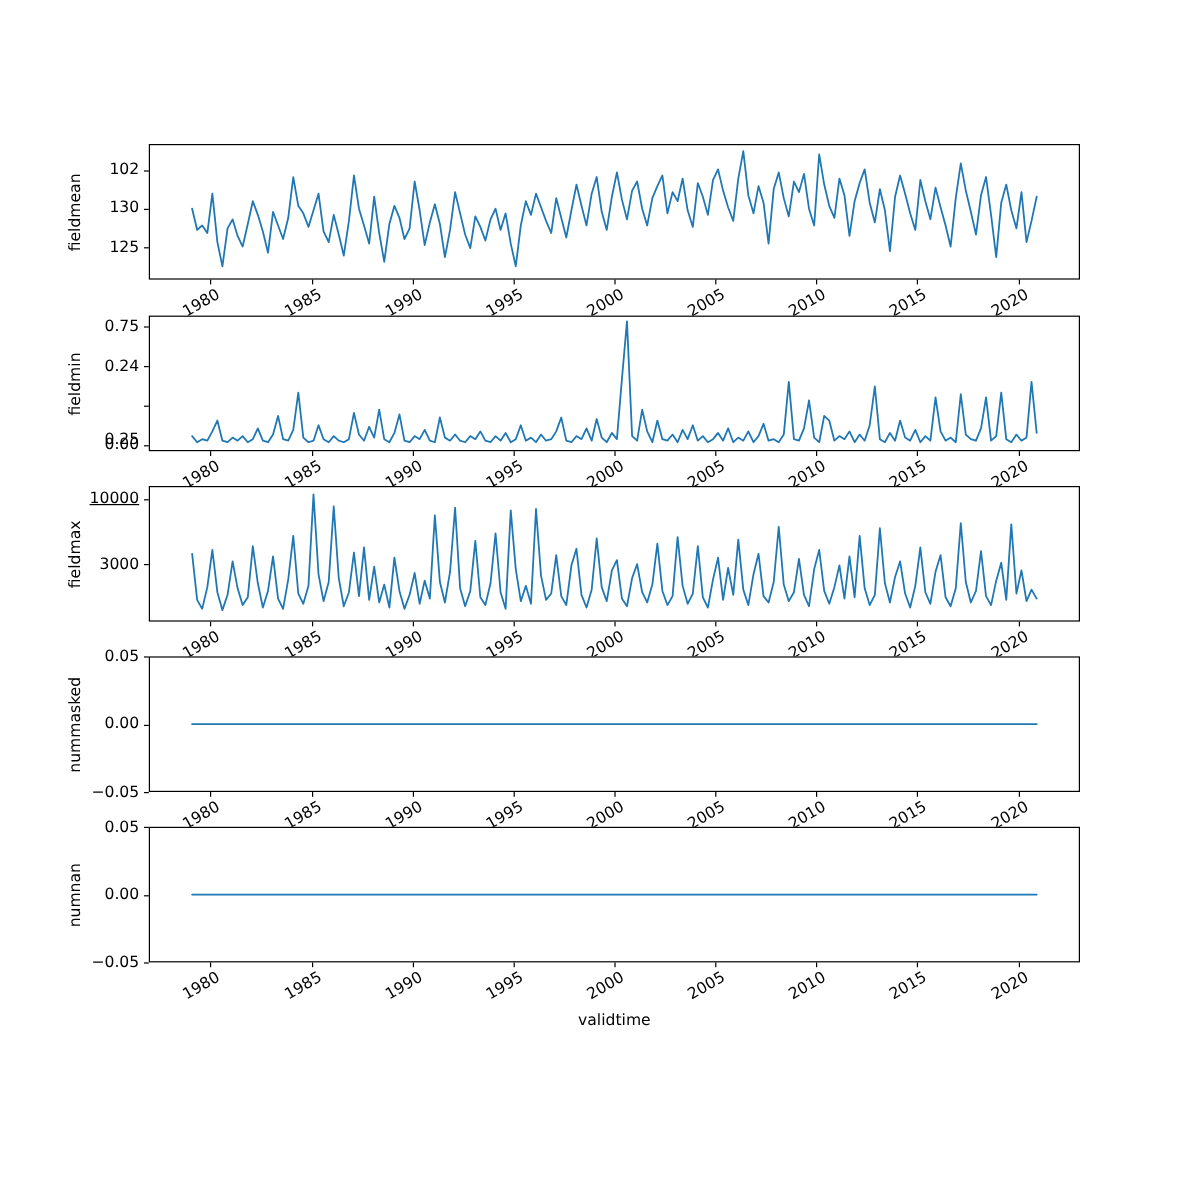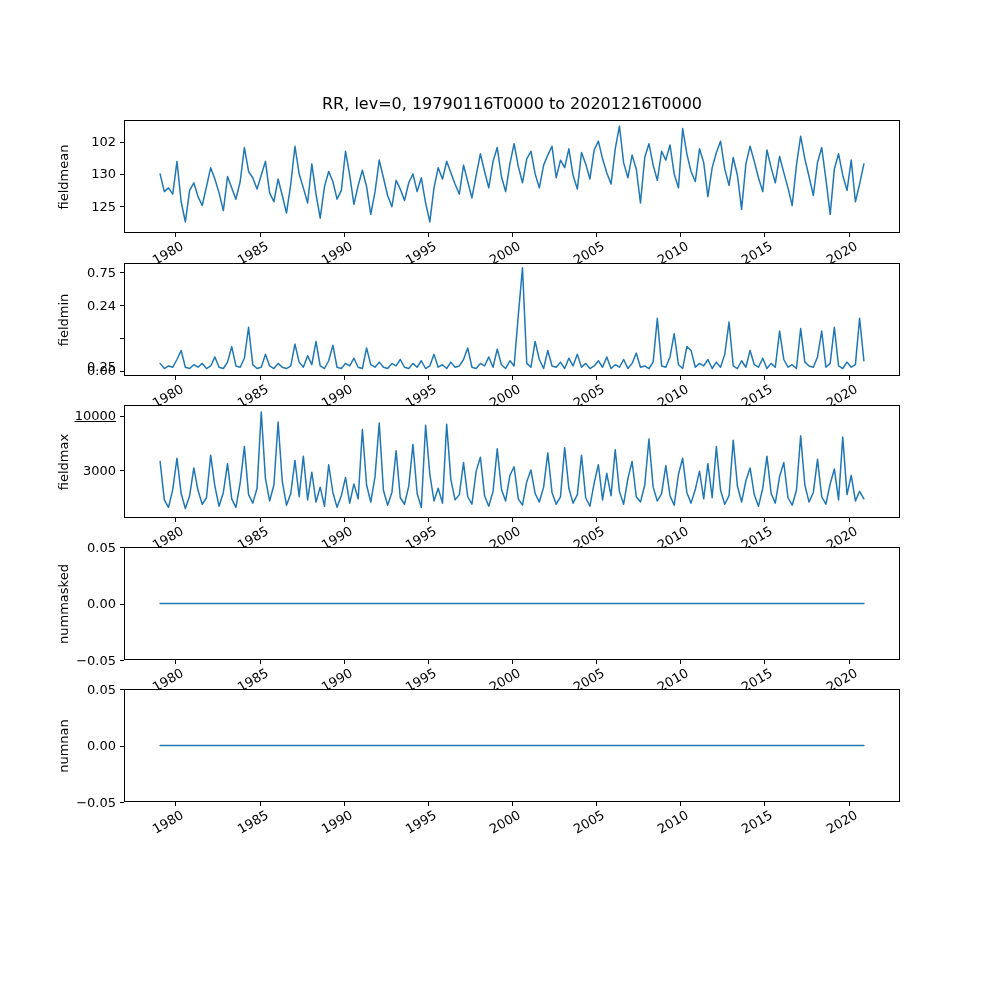--- a/index.html
+++ b/index.html
@@ -32,21 +32,20 @@
   }
   .xlabel {
     position:absolute; left:124px; width:776px; top:843px; text-align:center;
     font-size:13px; line-height:16px;
   }
 </style>
 </head>
 <body>
 
 <div class="figure">
-  <div class="fig-title">RR, lev=0, 19790116T0000 to 20201216T0000</div>
   <div id="subplots">
       <div class="subplot">
         <div class="axes" style="left: 124px; top: 120px; width: 776px; height: 113px;">
           <svg width="774" height="111" viewBox="0 0 776 113" preserveAspectRatio="none">
             <polyline points="35.2,53.9 39.4,71.9 43.6,68.1 47.9,74.5 52.1,41.1 56.3,82.2 60.5,102.7 64.8,70.6 69.0,62.9 73.2,77.0 77.4,86.0 81.7,66.8 85.9,47.5 90.1,59.1 94.3,73.2 98.6,91.2 102.8,56.5 107.0,68.1 111.2,79.6 115.5,61.6 119.7,27.0 123.9,51.4 128.1,57.8 132.4,69.3 136.6,55.2 140.8,41.1 145.0,73.2 149.3,82.2 153.5,59.1 157.7,75.8 161.9,93.7 166.2,64.2 170.4,25.7 174.6,53.9 178.8,68.1 183.1,83.5 187.3,43.7 191.5,74.5 195.7,98.9 200.0,66.8 204.2,51.4 208.4,61.6 212.6,79.6 216.9,70.6 221.1,30.8 225.3,55.2 229.5,84.8 233.8,65.5 238.0,50.1 242.2,66.8 246.4,95.0 250.7,71.9 254.9,39.8 259.1,57.8 263.3,75.8 267.6,87.3 271.8,60.4 276.0,69.3 280.2,80.9 284.5,62.9 288.7,53.9 292.9,71.9 297.1,57.8 301.4,83.5 305.6,102.7 309.8,68.1 314.0,47.5 318.3,59.1 322.5,41.1 326.7,52.6 330.9,64.2 335.2,74.5 339.4,44.9 343.6,61.6 347.8,78.3 352.1,55.2 356.3,33.4 360.5,51.4 364.7,68.1 369.0,41.1 373.2,27.0 377.4,56.5 381.6,71.9 385.9,43.7 390.1,23.1 394.3,46.2 398.5,62.9 402.8,38.5 407.0,30.8 411.2,53.9 415.4,68.1 419.7,44.9 423.9,34.7 428.1,25.7 432.3,57.8 436.6,39.8 440.8,47.5 445.0,28.3 449.2,55.2 453.5,69.3 457.7,32.1 461.9,43.7 466.1,59.1 470.4,29.5 474.6,20.5 478.8,38.5 483.0,52.6 487.3,64.2 491.5,28.3 495.7,5.1 499.9,42.4 504.2,57.8 508.4,34.7 512.6,48.8 516.8,83.5 521.1,37.2 525.3,23.1 529.5,44.9 533.7,60.4 538.0,30.8 542.2,39.8 546.4,24.4 550.6,53.9 554.9,68.1 559.1,7.7 563.3,33.4 567.5,51.4 571.8,61.6 576.0,28.3 580.2,42.4 584.4,77.0 588.7,47.5 592.9,32.1 597.1,20.5 601.3,48.8 605.6,65.5 609.8,37.2 614.0,55.2 618.2,89.9 622.5,43.7 626.7,25.7 630.9,41.1 635.1,57.8 639.4,71.9 643.6,29.5 647.8,47.5 652.0,62.9 656.3,36.0 660.5,52.6 664.7,68.1 668.9,86.0 673.2,44.9 677.4,15.4 681.6,38.5 685.8,56.5 690.1,75.8 694.3,42.4 698.5,27.0 702.7,59.1 707.0,95.0 711.2,48.8 715.4,33.4 719.6,55.2 723.9,70.6 728.1,39.8 732.3,82.2 736.5,64.2 740.8,43.7" fill="none" stroke="#1f77b4" stroke-width="1.5" stroke-linejoin="round" stroke-linecap="round"></polyline>
           </svg>
         </div>
         <div class="ylabel" style="left: -36px; top: 168.5px;">fieldmean</div>
         <div class="ytick-mark" style="left: 120px; top: 206px;"></div>
         <div class="ytick-label" style="left: 56px; top: 199px;">125</div>
@@ -195,13 +194,14 @@
         <div class="xtick-mark" style="left: 596px; top: 802px;"></div>
         <div class="xtick-label" style="left: 600px; top: 808px;">2005</div>
         <div class="xtick-mark" style="left: 680px; top: 802px;"></div>
         <div class="xtick-label" style="left: 684px; top: 808px;">2010</div>
         <div class="xtick-mark" style="left: 764px; top: 802px;"></div>
         <div class="xtick-label" style="left: 768px; top: 808px;">2015</div>
         <div class="xtick-mark" style="left: 849px; top: 802px;"></div>
         <div class="xtick-label" style="left: 853px; top: 808px;">2020</div>
       </div>
     </div>
+  <div class="xlabel">validtime</div>
 </div>
 
 </body></html>

